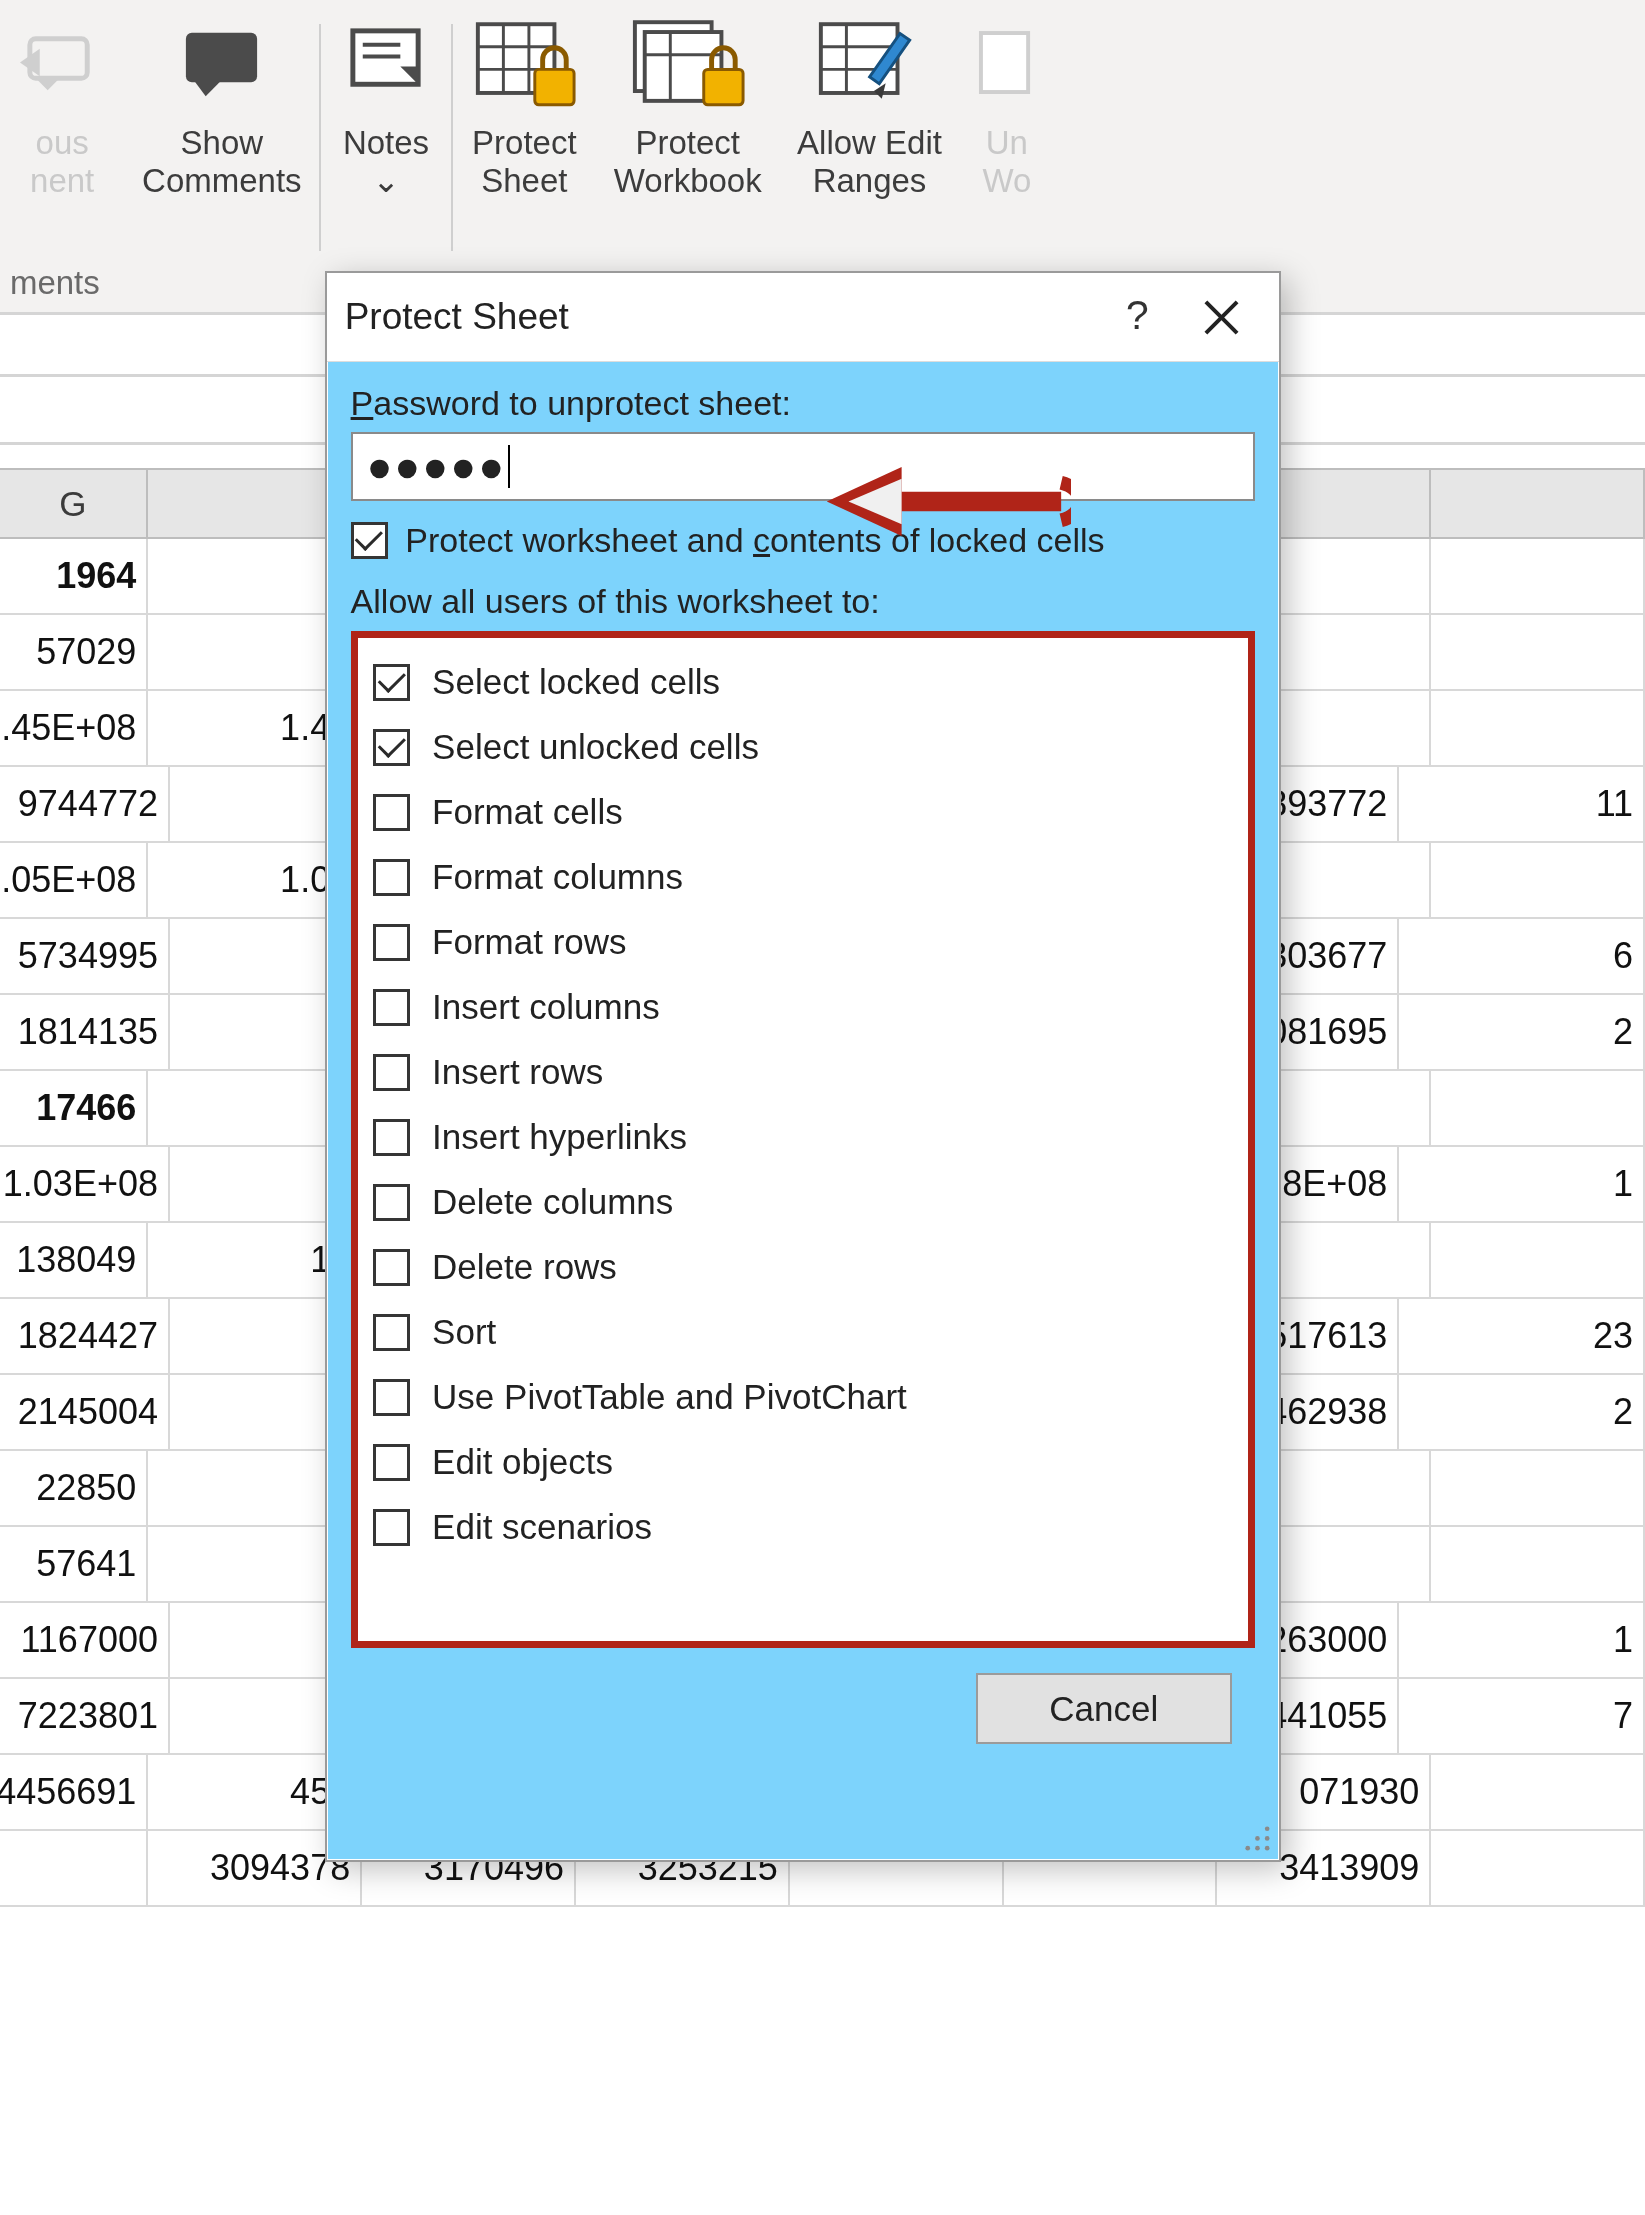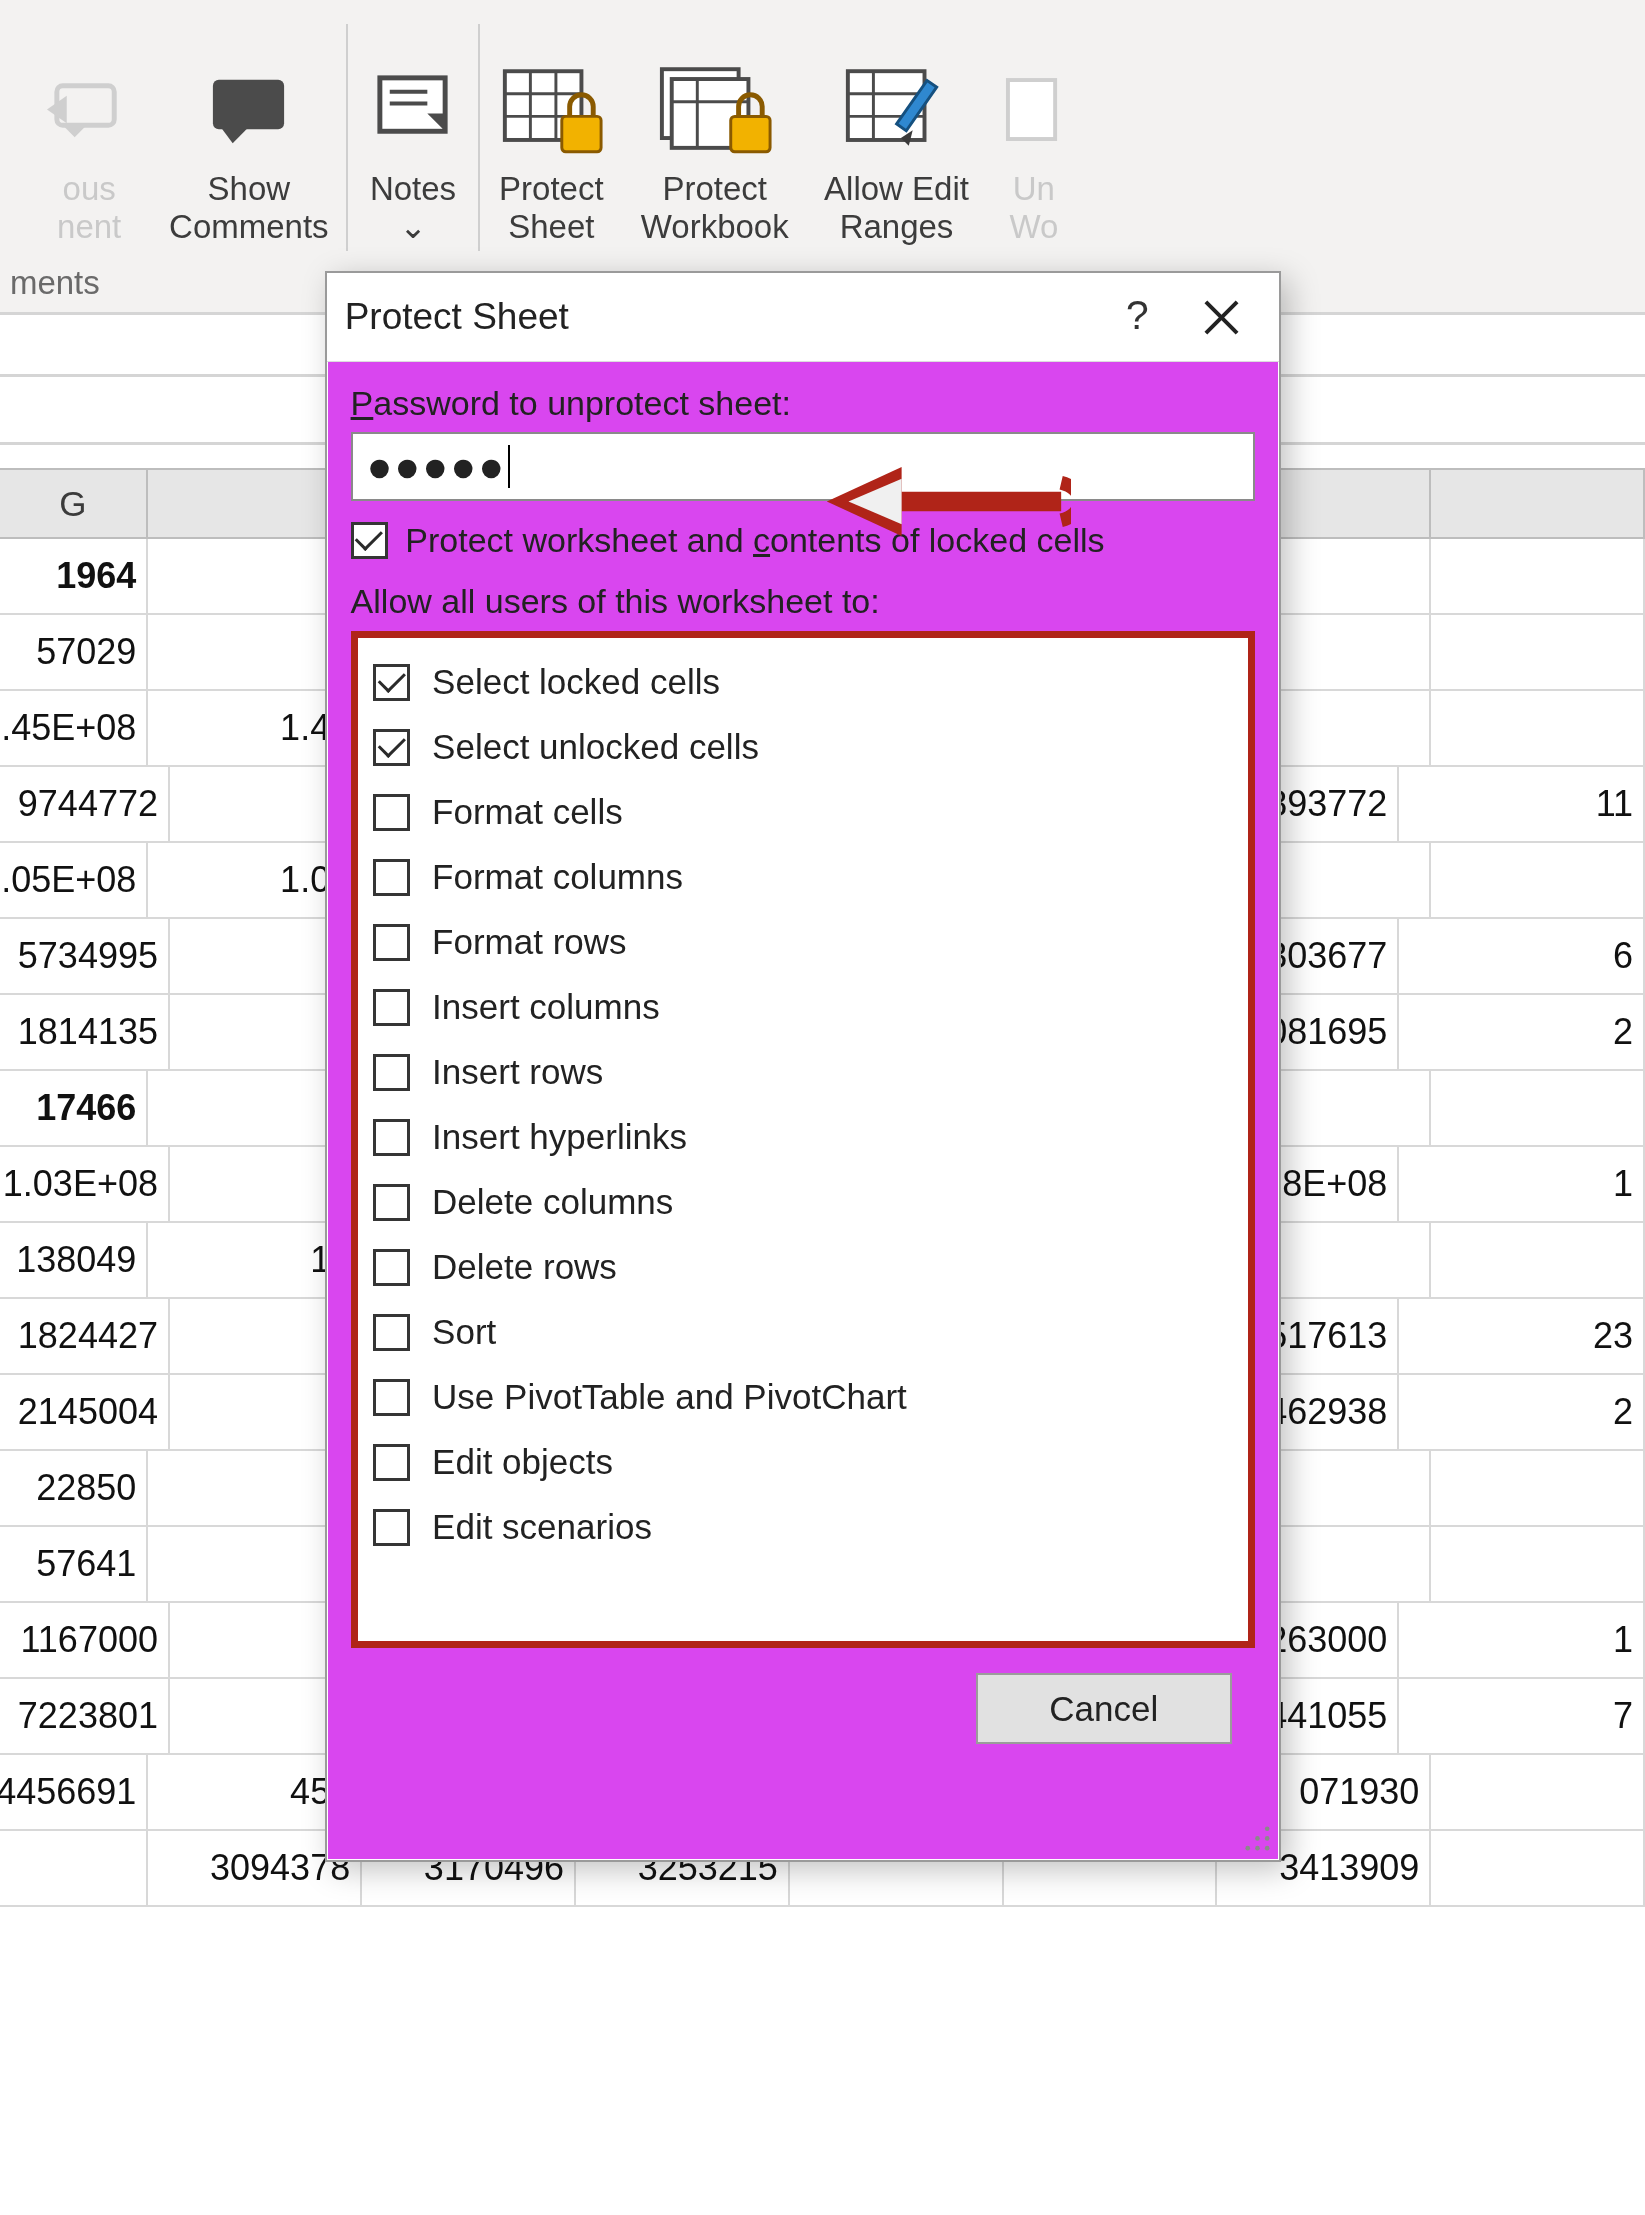--- a/index.html
+++ b/index.html
@@ -4,21 +4,21 @@
 <style>
   * { box-sizing: border-box; }
   html,body { margin:0; padding:0; font-family: "Segoe UI", Arial, sans-serif; background:#fff; }
   body { width:1645px; height:2215px; overflow:hidden; position:relative; }
 
   
   .ribbon {
     position:absolute; left:0; top:0; width:1645px; height:315px;
     background:#f3f2f1; border-bottom:3px solid #d5d5d5;
   }
-  .ribbon-items { display:flex; align-items:flex-end; height:246px; padding-top:9.9px;padding-left:27px;}
+  .ribbon-items { display:flex; align-items:flex-start; height:246px; padding-top:9.9px;}
   .rib-btn { display:flex; flex-direction:column; align-items:center; justify-content:flex-end;
     padding:0 17.7px; color:#636363; font-size:33px; line-height:1.15; text-align:center; }
   .rib-btn.active { color:#3c3c3c; }
   .rib-icon { height:108px; display:flex; align-items:center; justify-content:center; margin-bottom:5.9px;}
   .group-label {
     position:absolute; left:0; bottom:9.9px; font-size:33px; color:#6a6a6a; padding-left:9.9px;
   }
   .vsep { width:2px; height:227px; background:#cfcfcf; align-self:flex-start; margin-top:13.8px;}
   .ribbon-cut { color:#c9c9c9; }
 
@@ -37,21 +37,21 @@
     font-size:35px; color:#3b3b3b; }
   .rows { }
   .row { display:flex; height:76px; border-bottom:2px solid #d8d8d8;}
   .cell { border-right:2px solid #d8d8d8; font-size:36px; color:#111; display:flex;
     align-items:center; justify-content:flex-end; padding-right:9.9px; overflow:hidden; white-space:nowrap;}
   .cell.bold { font-weight:700; }
 
   
   .dialog {
     position:absolute; left:325px; top:271px; width:956px; height:1591px;
-    background:#d946ef; border:2px solid #9a9a9a;
+    background:#7dd3fc; border:2px solid #9a9a9a;
     box-shadow: 0 0 0 1px #fff inset, 7.9px 7.9px 29.6px rgba(0,0,0,0.25);
   }
   .dlg-title {
     height:89px; background:#fff; display:flex; align-items:center;
     padding:0 17.7px; font-size:37px; color:#222; border-bottom:1px solid #ddd;
   }
   .dlg-title .spacer { flex:1; }
   .dlg-title .tbtn { width:79px; height:69px; display:flex; align-items:center; justify-content:center; }
   .dlg-body { padding:17.7px 23.6px 0 23.6px; font-size:34px; color:#222; }
   .dlg-label { margin-top:3.9px; margin-bottom:9.9px; }

